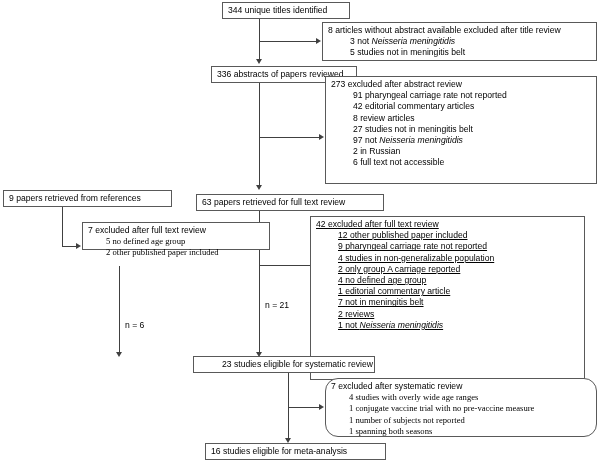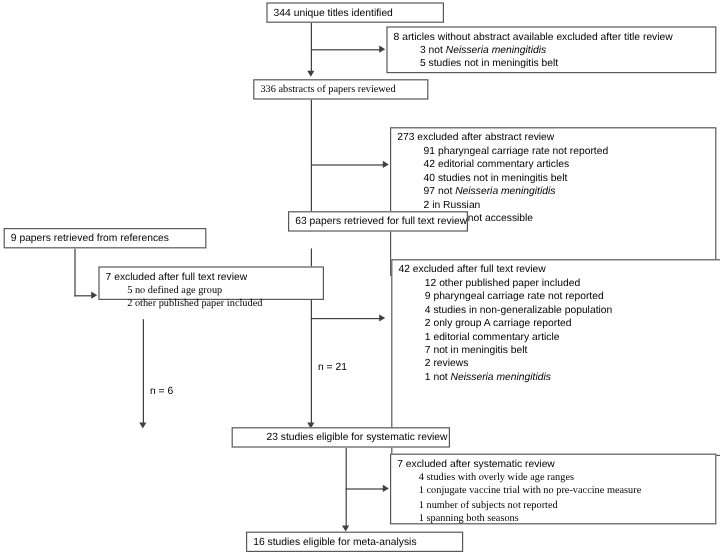--- a/index.html
+++ b/index.html
@@ -109,75 +109,77 @@
 
   <div class="vline" style="left:288px; top:373px; height:68px;"></div>
   <div class="arrow-down" style="left:285px; top:438px;"></div>
 
   <div class="hline" style="left:288px; top:407px; width:32px;"></div>
   <div class="arrow-right" style="left:319px; top:403.5px;"></div>
 
   <div class="edge-label" style="left:265px; top:300px;">n = 21</div>
   <div class="edge-label" style="left:125px; top:320px;">n = 6</div>
 
-  <div class="box" style="left:222px; top:2px; width:148px; height:17px;">
+  <div class="box" style="left:222px; top:2px; width:128px; height:17px;">
     <span class="node-line">344 unique titles identified</span>
   </div>
 
   <div class="box multi" style="left:322px; top:22px; width:275px; height:39px;">
     <span class="node-line">8 articles without abstract available excluded after title review</span>
     <span class="node-line indent"><span>3 not </span><em class="sp">Neisseria meningitidis</em></span>
     <span class="node-line indent"><span>5 studies not in meningitis belt</span></span>
   </div>
 
-  <div class="box" style="left:211px; top:66px; width:146px; height:17px;font-family:Liberation Serif, serif;">
+  <div class="box" style="left:211px; top:66px; width:146px; height:17px;">
     <span class="node-line">336 abstracts of papers reviewed</span>
   </div>
 
-  <div class="box multi" style="left:325px; top:106px; width:272px; height:124px;">
+  <div class="box multi" style="left:325px; top:76px; width:272px; height:108px;">
     <span class="node-line">273 excluded after abstract review</span>
     <span class="node-line indent"><span>91 pharyngeal carriage rate not reported</span></span>
     <span class="node-line indent"><span>42 editorial commentary articles</span></span>
-    <span class="node-line indent"><span>40 studies not in meningitis belt</span></span>
+    <span class="node-line indent"><span>8 review articles</span></span>
+    <span class="node-line indent"><span>27 studies not in meningitis belt</span></span>
     <span class="node-line indent"><span>97 not </span><em class="sp">Neisseria meningitidis</em></span>
     <span class="node-line indent"><span>2 in Russian</span></span>
     <span class="node-line indent"><span>6 full text not accessible</span></span>
   </div>
 
   <div class="box" style="left:3px; top:190px; width:169px; height:17px;">
     <span class="node-line">9 papers retrieved from references</span>
   </div>
 
-  <div class="box" style="left:196px; top:176px; width:150px; height:17px;margin-left:44px;">
+  <div class="box" style="left:196px; top:194px; width:188px; height:17px;">
     <span class="node-line">63 papers retrieved for full text review</span>
   </div>
 
   <div class="box multi" style="left:82px; top:222px; width:188px; height:28px;">
     <span class="node-line">7 excluded after full text review</span>
     <span class="node-line indent-sm"><span>5 no defined age group</span></span>
     <span class="node-line indent-sm"><span>2 other published paper included</span></span>
   </div>
 
-  <div class="box multi" style="left:326px; top:216px; width:275px; height:164px;">
+  <div class="box multi" style="left:310px; top:216px; width:275px; height:164px;text-decoration:underline;">
     <span class="node-line">42 excluded after full text review</span>
     <span class="node-line indent"><span>12 other published paper included</span></span>
     <span class="node-line indent"><span>9 pharyngeal carriage rate not reported</span></span>
     <span class="node-line indent"><span>4 studies in non-generalizable population</span></span>
     <span class="node-line indent"><span>2 only group A carriage reported</span></span>
+    <span class="node-line indent"><span>4 no defined age group</span></span>
     <span class="node-line indent"><span>1 editorial commentary article</span></span>
     <span class="node-line indent"><span>7 not in meningitis belt</span></span>
     <span class="node-line indent"><span>2 reviews</span></span>
     <span class="node-line indent"><span>1 not </span><em class="sp">Neisseria meningitidis</em></span>
   </div>
 
   <div class="box" style="left:193px; top:356px; width:182px; height:17px;padding-left:28px;">
     <span class="node-line">23 studies eligible for systematic review</span>
   </div>
 
-  <div class="box multi" style="left:325px; top:378px; width:272px; height:59px;">
+  <div class="box multi" style="left:325px; top:378px; width:272px; height:59px;border-radius:13px;">
     <span class="node-line">7 excluded after systematic review</span>
     <span class="node-line indent-sm"><span>4 studies with overly wide age ranges</span></span>
     <span class="node-line indent-sm"><span>1 conjugate vaccine trial with no pre-vaccine measure</span></span>
     <span class="node-line indent-sm"><span>1 number of subjects not reported</span></span>
     <span class="node-line indent-sm"><span>1 spanning both seasons</span></span>
   </div>
 
   <div class="box" style="left:205px; top:443px; width:181px; height:17px;">
     <span class="node-line">16 studies eligible for meta-analysis</span>
   </div>

